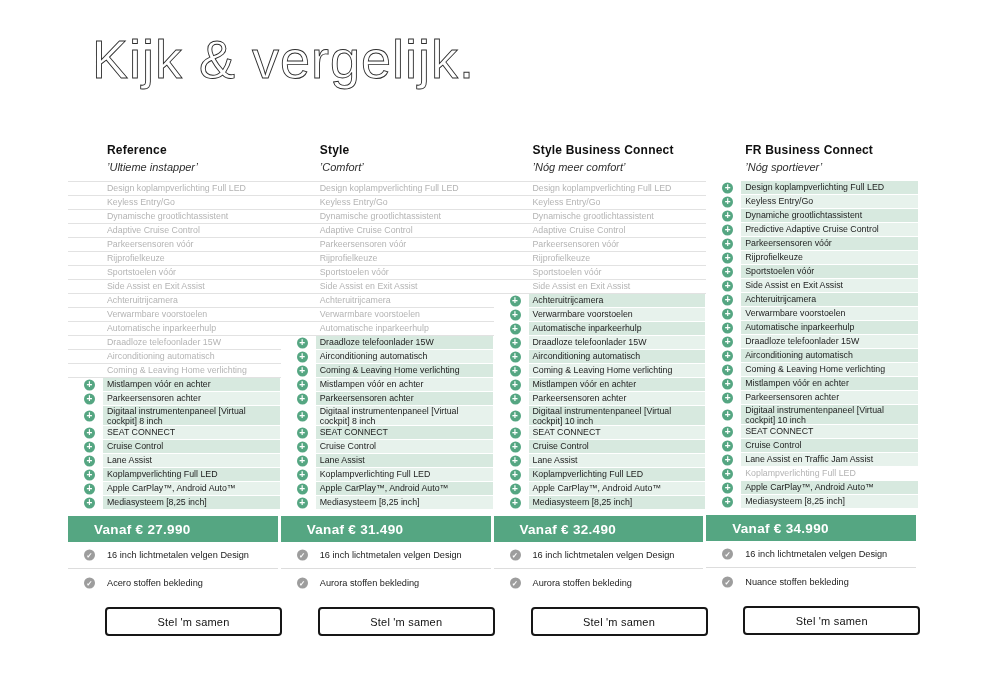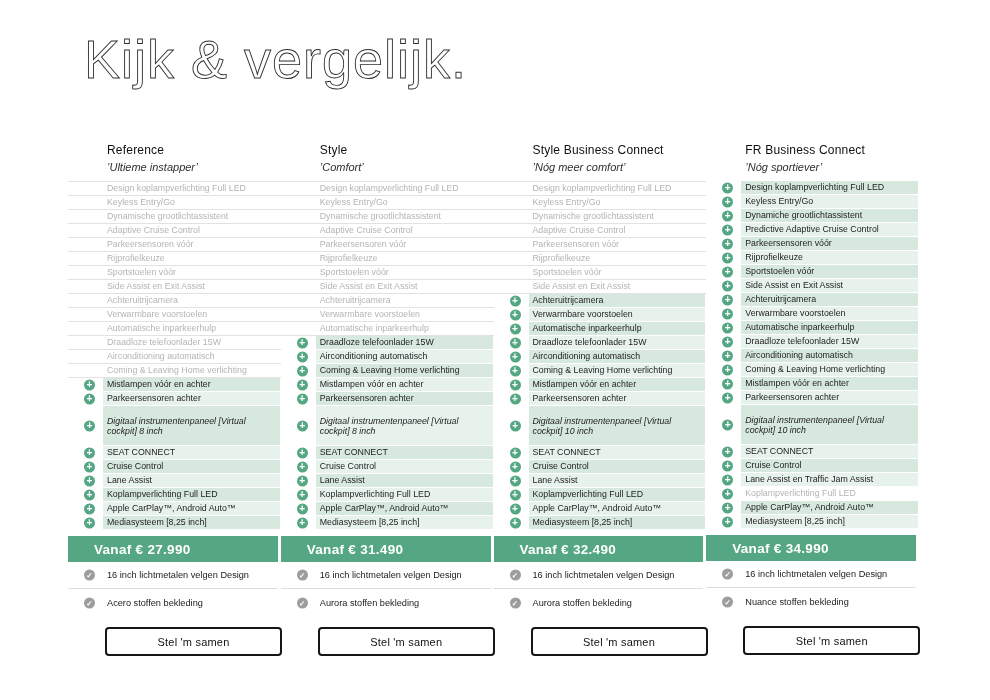--- a/index.html
+++ b/index.html
@@ -2,37 +2,37 @@
 <html style="--accent: #55a682;"><head>
 <meta charset="utf-8">
 <style>
   * { margin:0; padding:0; box-sizing:border-box; }
   html,body { background:#fff; }
   .page {
     position:relative; width:990px; height:700px; overflow:hidden;
     font-family:"Liberation Sans", sans-serif; background:#fff;
   }
   .title {
-    position:absolute; left:84px; top:30px;
+    position:absolute; left:92px; top:30px;
     font-size:54px; font-weight:100; letter-spacing:1px; color:#2e2e2e; line-height:1.1;
   }
   @supports (-webkit-text-stroke: 1px black) {
     .title { color:transparent; -webkit-text-stroke:0.9px #2e2e2e; }
   }
   .columns { position:absolute; left:68px; top:140px; width:851px; display:flex; }
   .col { width:212.75px; position:relative; }
   .col-head { height:41px; padding:3px 2px 0 39px; }
-  .col-name { font-size:12px; font-weight:400; color:#101010; letter-spacing:0.2px; }
+  .col-name { font-size:12px; font-weight:700; color:#101010; letter-spacing:0.2px; }
   .col-tagline { font-size:11px; font-style:italic; color:#2f2f2f; margin-top:4px; }
   .features.top-line { border-top:1px solid #e2e2e2; }
   .feat {
     position:relative; height:14px; display:flex; align-items:center;
     padding-left:39px; font-size:8.8px; color:#1d1d1d;
   }
-  .feat.tall { height:40px;font-style:italic; }
+  .feat.tall { height:20px; }
   .feat.muted { color:#b4b4b4; border-bottom:1px solid #e2e2e2; }
   .feat.included {
     background:linear-gradient(var(--rb,#d7e9df), var(--rb,#d7e9df)) no-repeat 35px 0;
     background-size:calc(100% - 36px) calc(100% - 1px);
   }
   .feat.included.base { --rb:#d7e9df; }
   .feat.included.alt  { --rb:#e7f2ec; }
   .feat.included.dimmed { background:none; color:#b4b4b4; }
   .feat-label { white-space:nowrap; line-height:1.05; }
   .feat.tall .feat-label { white-space:normal; width:158px; line-height:10px; }

